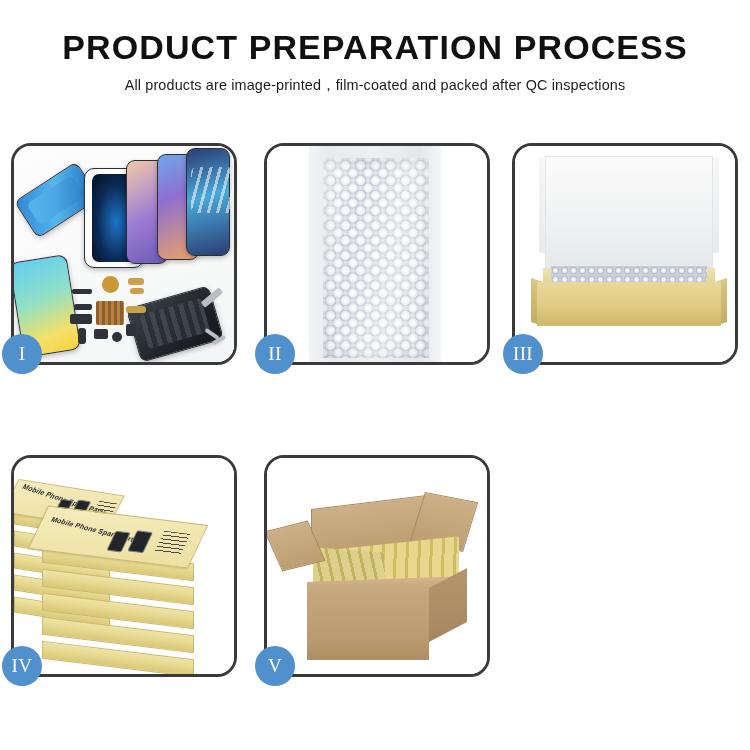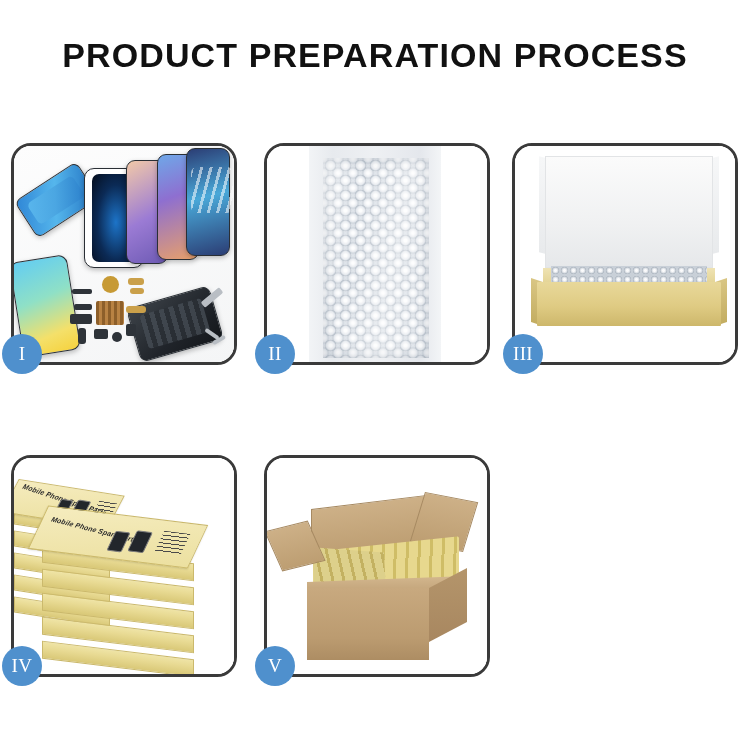--- a/index.html
+++ b/index.html
@@ -12,21 +12,21 @@
     height: 750px;
     font-family: "Liberation Sans", sans-serif;
     overflow: hidden;
     position: relative;
   }
 
   
   #header { width: 750px; text-align: center; }
   #page-title {
     margin: 0;
-    padding-top: 38px;
+    padding-top: 30px;
     font-size: 34px;
     font-weight: 700;
     letter-spacing: 1.1px;
     color: #111111;
     line-height: 1.05;
     white-space: nowrap;
     font-family: "Liberation Sans", sans-serif;
   }
   #page-subtitle {
     margin: 0;
@@ -348,20 +348,21 @@
     position: absolute; left: 118px; top: 18px; width: 90px; height: 30px;
     background: linear-gradient(110deg, rgba(255,255,255,.8), rgba(255,255,255,0));
     transform: rotate(12deg);
   }
 </style>
 </head>
 <body>
 
 <div id="header">
   <h1 id="page-title">PRODUCT PREPARATION PROCESS</h1>
+  <div id="page-subtitle">All products are image-printed，film-coated and packed after QC inspections</div>
 </div>
 
 <div id="steps-grid">
 
   <div class="step-panel r1 c1">
     <div class="panel-clip">
       <div class="scene p1-bg">
         <div class="phone ph-a"></div>
         <div class="phone ph-b"></div>
         <div class="phone ph-c"></div>

